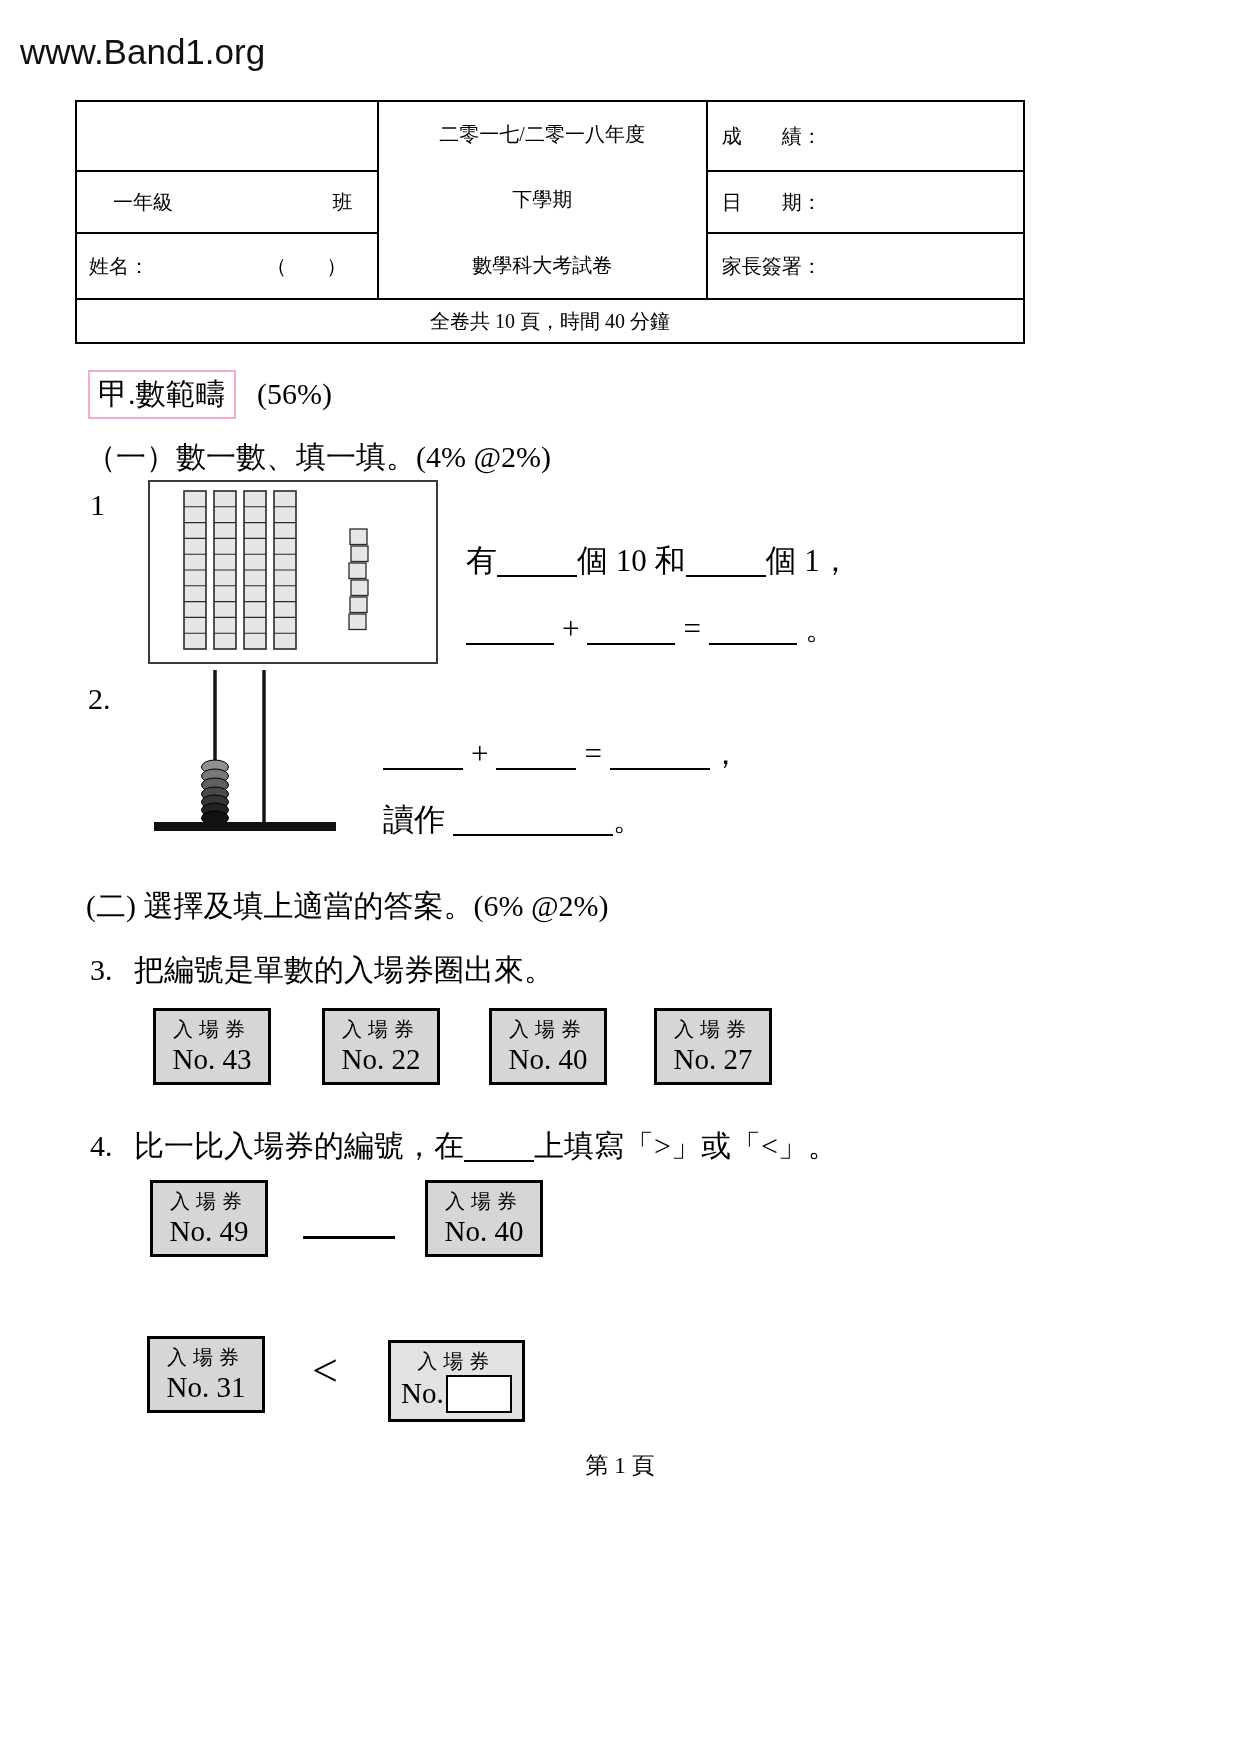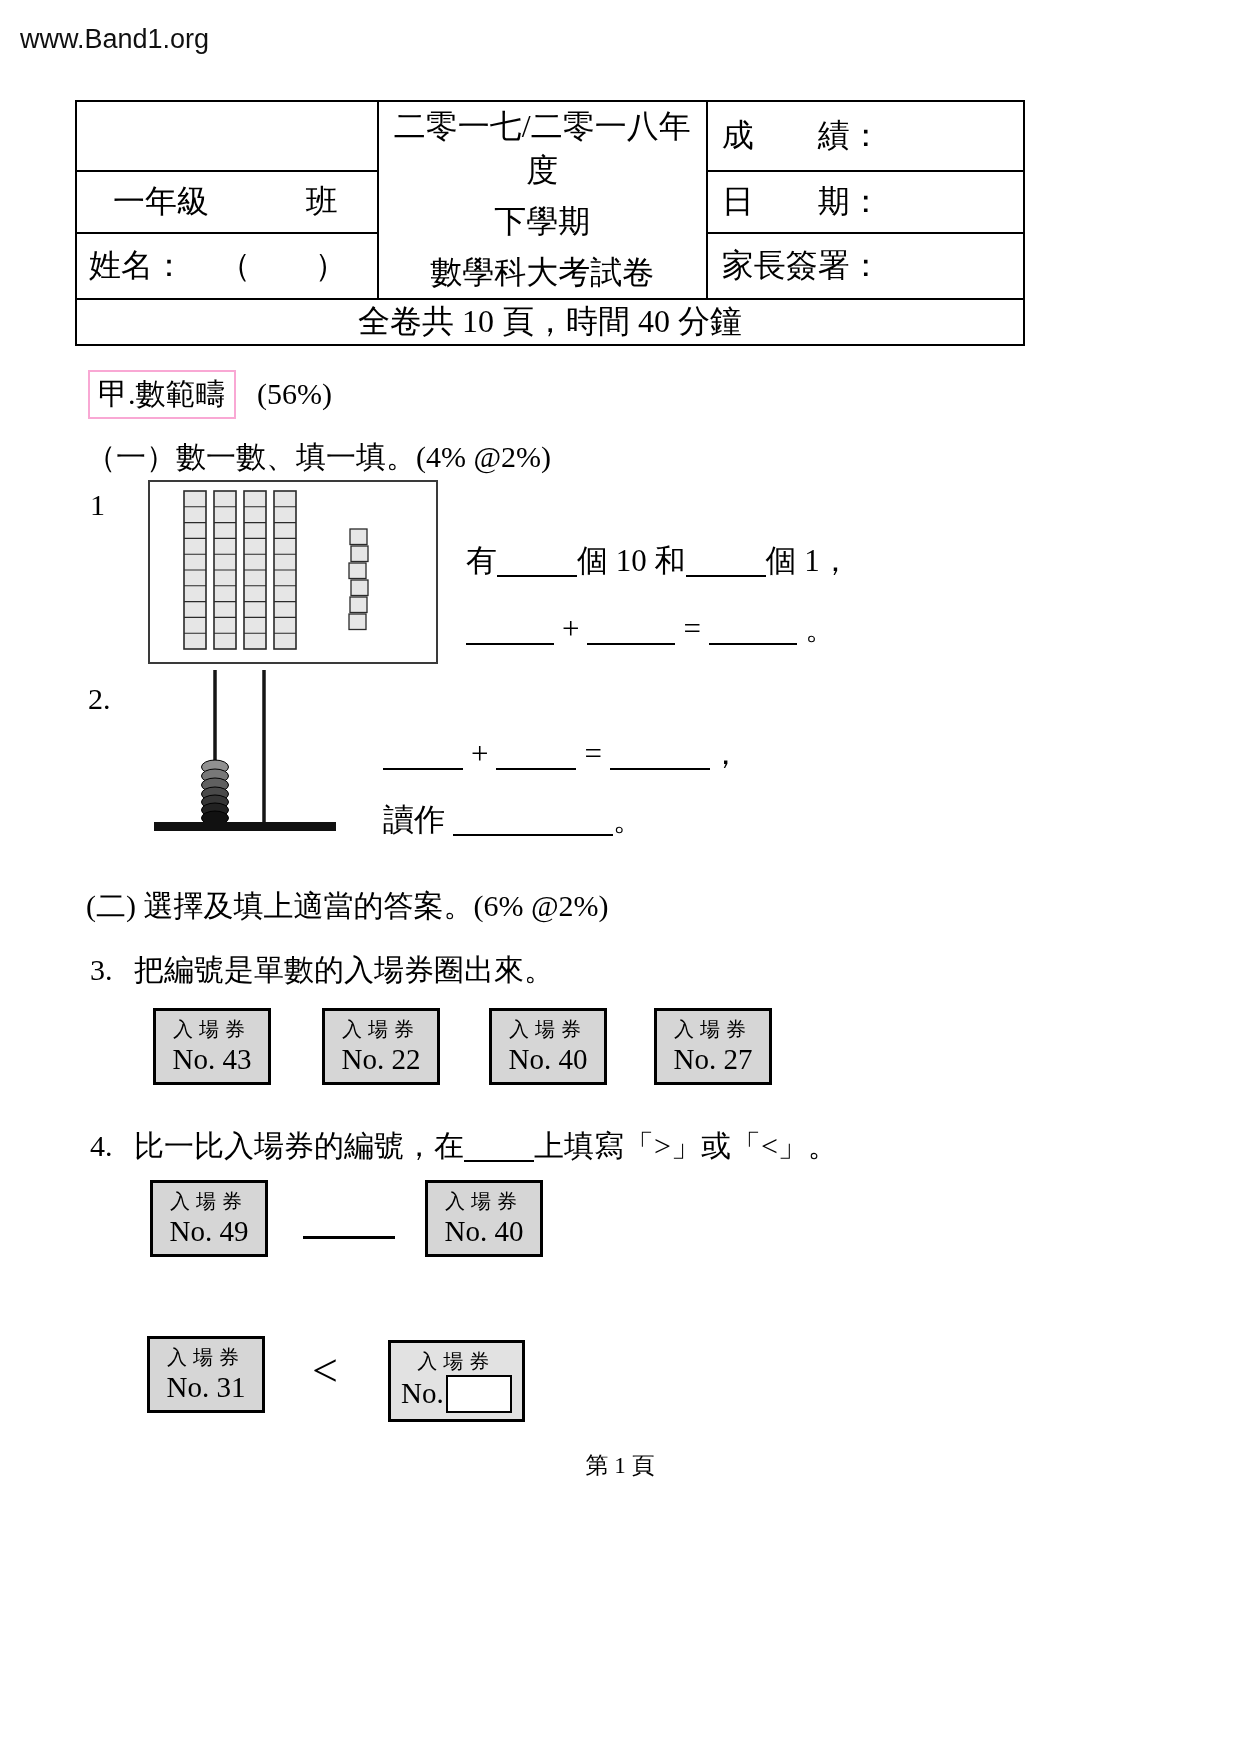--- a/index.html
+++ b/index.html
@@ -2,38 +2,38 @@
 <html><head>
 <meta charset="utf-8">
 <style>
   * { margin:0; padding:0; box-sizing:border-box; }
   html,body { background:#ffffff; }
   .page {
     position:relative; width:1240px; height:1754px; background:#fff;
     font-family:"Liberation Serif","DejaVu Serif",serif; color:#000; overflow:hidden;
   }
   .watermark {
-    position:absolute; left:20px; top:24px; font-size:27px;
+    position:absolute; left:20px; top:32px; font-size:35px;
     font-family:"Liberation Sans","DejaVu Sans",sans-serif; color:#101010;
   }
   
   table.header-table {
     position:absolute; left:75px; top:100px; width:950px;
-    border-collapse:collapse; font-size:32px;
+    border-collapse:collapse; font-size:20px;
   }
   table.header-table td { border:2px solid #000; vertical-align:middle; }
   td.c1 { width:302px; }
   td.c2 { width:330px; text-align:center; }
   td.c3 { width:318px; padding-left:14px; }
   tr.r1 td { height:70px; }
   tr.r2 td { height:62px; }
   tr.r3 td { height:66px; }
   tr.r4 td { height:44px; }
   .mid-stack { display:flex; flex-direction:column; justify-content:space-around; height:196px; }
-  .cell-flex { display:flex; justify-content:space-between; align-items:center; padding:0 39px 0 36px; }
+  .cell-flex { display:flex; justify-content:space-between; align-items:center; padding:0 24px 0 36px; }
   .cell-flex.name { padding:0 30px 0 12px; }
   td.duration { text-align:center; }
   
   .sec-a { position:absolute; left:88px; top:370px; font-size:30px; }
   .sec-a .boxed { border:2px solid #f9a8d4; padding:2px 8px; display:inline-block; }
   .sec-a .pct { margin-left:14px; }
   .part-head { position:absolute; font-size:30px; }
   .p1-head { left:86px; top:437px; }
   .p2-head { left:86px; top:886px; }
   .q-num { position:absolute; font-size:30px; }

